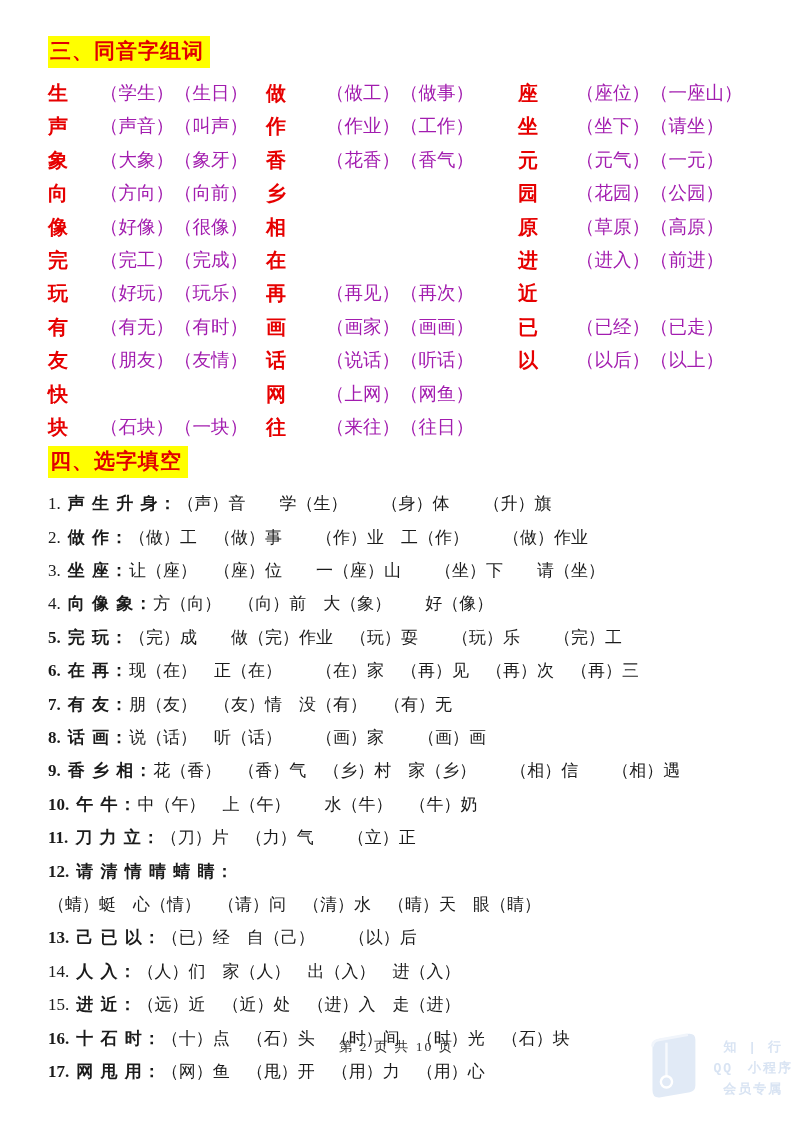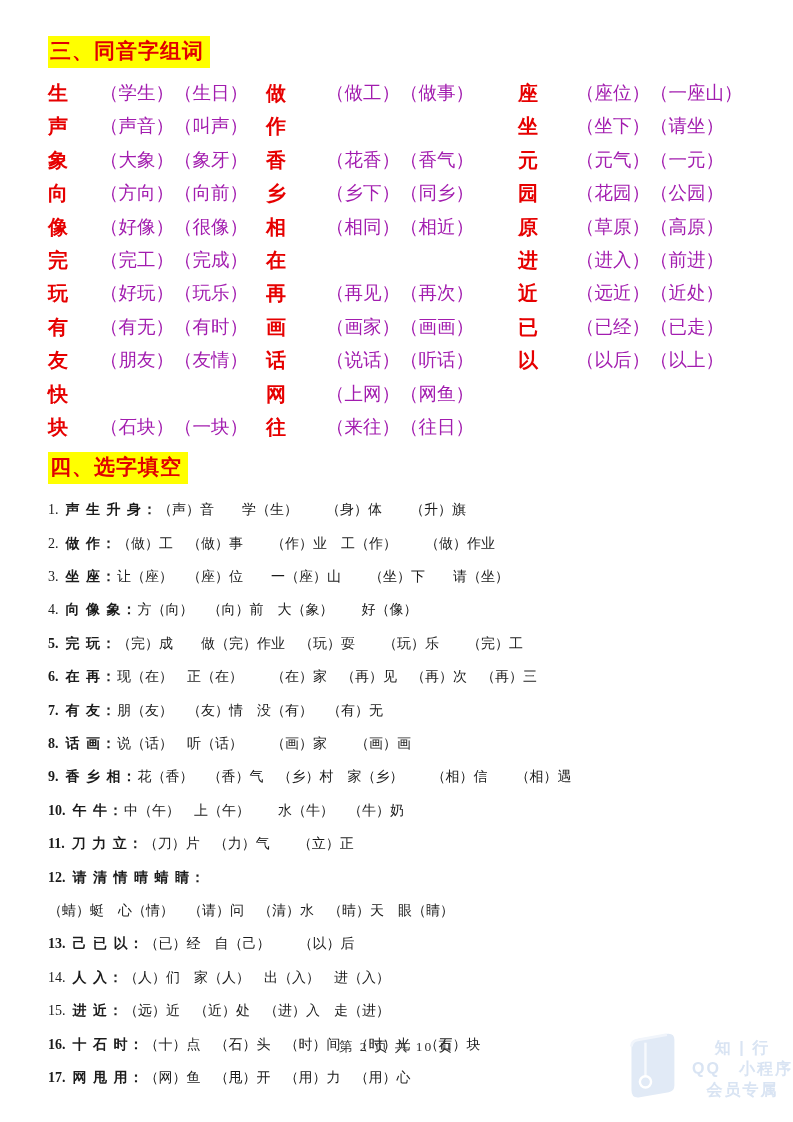--- a/index.html
+++ b/index.html
@@ -48,21 +48,21 @@
   .h-cell .ww{
     font-size:18.5px;
     color:#a21caf;
     white-space:pre;
   }
   
   .x-item{
     height:33.4px;
     line-height:33.4px;
     white-space:nowrap;
-    font-size:14px;
+    font-size:17px;
   }
   .x-item .num{margin-right:7px;}
   .x-item .num.b{font-weight:bold;}
   .x-item .prefix{font-weight:bold;letter-spacing:1.5px;}
   .x-item .content{white-space:pre;}
   
   .footer{
     position:absolute;
     left:0;right:0;
     top:1038px;
@@ -77,25 +77,25 @@
     position:absolute;
     right:0px;
     bottom:16px;
     display:flex;
     align-items:center;
     gap:12px;
   }
   .wm-text{
     color:#d9e4f3;
     font-weight:bold;
-    font-size:16px;
+    font-size:13px;
     line-height:21px;
     text-align:center;
     letter-spacing:2px;
-    font-family:Liberation Sans, sans-serif;
+    font-family:Liberation Mono, monospace;
   }
   .wm-text div{white-space:pre;}
 </style>
 </head>
 <body>
 
 <div class="page">
 
   <div class="sec-title">
     <span class="hl">三、同音字组词</span>
@@ -116,20 +116,21 @@
           <span class="ww">（座位）（一座山）</span>
         </span>
       </div>
       <div class="h-row">
         <span class="h-cell c1">
           <span class="rc">声</span>
           <span class="ww">（声音）（叫声）</span>
         </span>
         <span class="h-cell c2">
           <span class="rc">作</span>
+          <span class="ww">（作业）（工作）</span>
         </span>
         <span class="h-cell c3">
           <span class="rc">坐</span>
           <span class="ww">（坐下）（请坐）</span>
         </span>
       </div>
       <div class="h-row">
         <span class="h-cell c1">
           <span class="rc">象</span>
           <span class="ww">（大象）（象牙）</span>
@@ -143,35 +144,33 @@
           <span class="ww">（元气）（一元）</span>
         </span>
       </div>
       <div class="h-row">
         <span class="h-cell c1">
           <span class="rc">向</span>
           <span class="ww">（方向）（向前）</span>
         </span>
         <span class="h-cell c2">
           <span class="rc">乡</span>
-          <span class="ww">（乡下）（同乡）</span>
         </span>
         <span class="h-cell c3">
           <span class="rc">园</span>
           <span class="ww">（花园）（公园）</span>
         </span>
       </div>
       <div class="h-row">
         <span class="h-cell c1">
           <span class="rc">像</span>
           <span class="ww">（好像）（很像）</span>
         </span>
         <span class="h-cell c2">
           <span class="rc">相</span>
-          <span class="ww">（相同）（相近）</span>
         </span>
         <span class="h-cell c3">
           <span class="rc">原</span>
           <span class="ww">（草原）（高原）</span>
         </span>
       </div>
       <div class="h-row">
         <span class="h-cell c1">
           <span class="rc">完</span>
           <span class="ww">（完工）（完成）</span>
@@ -188,21 +187,20 @@
         <span class="h-cell c1">
           <span class="rc">玩</span>
           <span class="ww">（好玩）（玩乐）</span>
         </span>
         <span class="h-cell c2">
           <span class="rc">再</span>
           <span class="ww">（再见）（再次）</span>
         </span>
         <span class="h-cell c3">
           <span class="rc">近</span>
-          <span class="ww">（远近）（近处）</span>
         </span>
       </div>
       <div class="h-row">
         <span class="h-cell c1">
           <span class="rc">有</span>
           <span class="ww">（有无）（有时）</span>
         </span>
         <span class="h-cell c2">
           <span class="rc">画</span>
           <span class="ww">（画家）（画画）</span>
@@ -248,21 +246,21 @@
           <span class="rc">往</span>
           <span class="ww">（来往）（往日）</span>
         </span>
         <span class="h-cell c3">
           <span class="rc"></span>
           <span class="ww"></span>
         </span>
       </div>
     </div>
 
-  <div class="sec-title" style="margin-top:8px;">
+  <div class="sec-title" style="margin-top:2px;">
     <span class="hl">四、选字填空</span>
   </div>
 
   <div id="sec4">
       <div class="x-item"><span class="num">1.</span><span class="prefix">声 生 升 身：</span><span class="content">（声）音　　学（生）　　（身）体　　（升）旗</span></div>
       <div class="x-item"><span class="num">2.</span><span class="prefix">做 作：</span><span class="content">（做）工　（做）事　　（作）业　工（作）　　（做）作业</span></div>
       <div class="x-item"><span class="num">3.</span><span class="prefix">坐 座：</span><span class="content">让（座）　（座）位　　一（座）山　　（坐）下　　请（坐）</span></div>
       <div class="x-item"><span class="num">4.</span><span class="prefix">向 像 象：</span><span class="content">方（向）　（向）前　大（象）　　好（像）</span></div>
       <div class="x-item"><span class="num b">5.</span><span class="prefix">完 玩：</span><span class="content">（完）成　　做（完）作业　（玩）耍　　（玩）乐　　（完）工</span></div>
       <div class="x-item"><span class="num b">6.</span><span class="prefix">在 再：</span><span class="content">现（在）　正（在）　　（在）家　（再）见　（再）次　（再）三</span></div>

